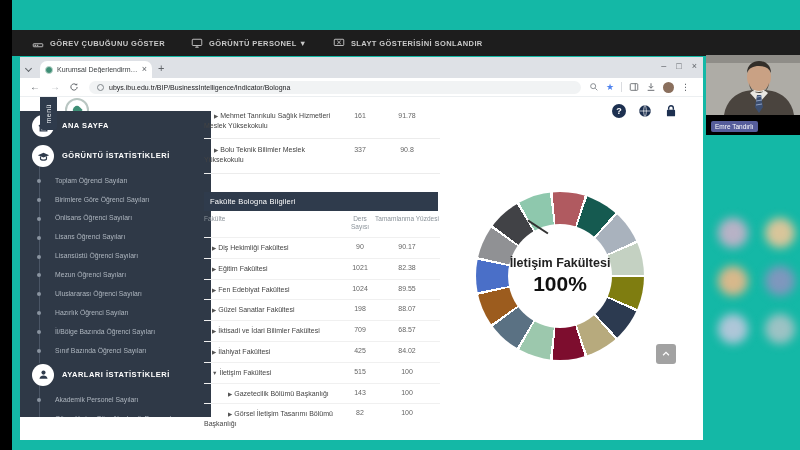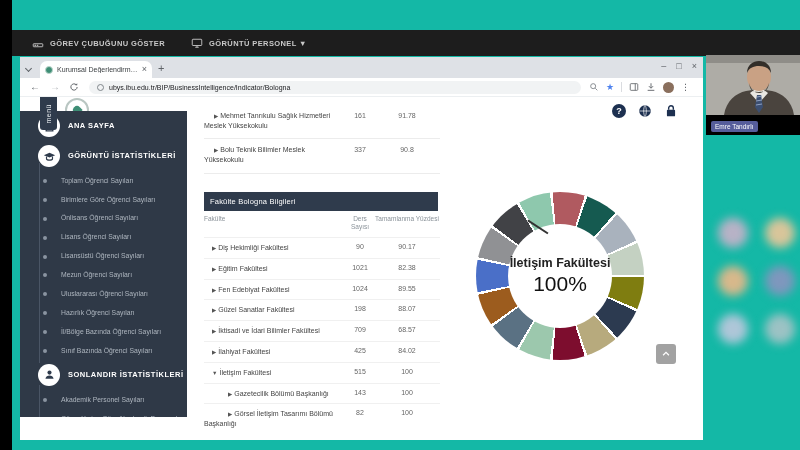--- a/index.html
+++ b/index.html
@@ -53,21 +53,21 @@
   .menu-tab span{writing-mode:vertical-rl;transform:rotate(180deg);color:#e8ecef;font-size:7px;letter-spacing:.5px;}
   .uni-logo{position:absolute;left:45px;top:1px;width:24px;height:24px;border-radius:50%;border:2px solid #b9c6c2;background:#fff;}
   .uni-logo i{position:absolute;left:6px;top:6px;width:8px;height:8px;border-radius:50% 0 50% 50%;background:#3e8e75;transform:rotate(45deg);}
   .hdr-icons{position:absolute;left:592px;top:7px;display:flex;gap:12px;align-items:center;}
   .circ-navy{width:14px;height:14px;border-radius:50%;background:#1d3050;color:#fff;font-size:9px;font-weight:bold;
     display:flex;align-items:center;justify-content:center;cursor:pointer;}
   .hicon{width:14px;height:14px;cursor:pointer;}
   .hicon svg{width:14px;height:14px;display:block;}
 
   
-  .sidebar{position:absolute;left:0;top:14px;width:167px;height:306px;background:#2f3947;overflow:hidden;padding-left:6px;}
+  .sidebar{position:absolute;left:0;top:14px;width:191px;height:306px;background:#2f3947;overflow:hidden;}
   .sb-line{position:absolute;left:19px;width:1px;background:#4a5565;}
   .sb-row{position:relative;display:flex;align-items:center;cursor:pointer;}
   .sb-row.section{height:30px;}
   .sb-row.link{height:18.9px;}
   .sb-circle{position:absolute;left:12px;top:4px;width:22px;height:22px;border-radius:50%;background:#fff;
     display:none;align-items:center;justify-content:center;}
   .sb-row.section .sb-circle{display:flex;}
   .sb-circle svg{width:13px;height:13px;display:block;}
   .sb-dot{position:absolute;left:17px;top:8px;width:4px;height:4px;border-radius:50%;background:#8a94a0;display:none;}
   .sb-row.link .sb-dot{display:block;}
@@ -92,21 +92,21 @@
     padding:5px 0 5px 0;min-height:19px;cursor:pointer;}
   .f-name{font-size:7px;color:#444;line-height:1.4;text-indent:8px;}
   .f-row.indent .f-name{text-indent:24px;}
   .f-num{font-size:7px;color:#666;text-align:center;}
 
   
   .donut{position:absolute;left:456px;top:95px;width:168px;height:168px;border-radius:50%;}
   .donut-hole{position:absolute;left:32px;top:32px;width:104px;height:104px;border-radius:50%;background:#fff;
     display:flex;flex-direction:column;align-items:center;justify-content:center;gap:2px;}
   .donut-label{font-size:12.5px;font-weight:bold;color:#222;white-space:nowrap;}
-  .donut-value{font-size:21px;font-weight:normal;color:#111;}
+  .donut-value{font-size:21px;font-weight:bold;color:#111;}
   .leader{position:absolute;left:506px;top:129px;width:24px;height:1.5px;background:#333;transform:rotate(33deg);}
 
   .scrolltop{position:absolute;left:636px;top:247px;width:20px;height:20px;background:#a2a2a2;border-radius:3px;
     display:flex;align-items:center;justify-content:center;cursor:pointer;}
   .scrolltop svg{width:10px;height:10px;display:block;}
 
   
   .video-tile{position:absolute;left:694px;top:55px;width:106px;height:80px;background:#000;overflow:hidden;}
   .video-tile svg{display:block;}
   .name-tag{position:absolute;left:5px;bottom:3px;background:#565d9b;color:#fff;font-size:6.5px;
@@ -135,20 +135,29 @@
       <button class="pbtn">
         <span class="pbtn-icon">
           <svg viewBox="0 0 24 24">
             <rect x="2.5" y="4.5" width="19" height="12.5" rx="1.5" fill="none" stroke="#c9c9c9" stroke-width="1.8"></rect>
             <path d="M8.5 20.5h7M12 17.5v3" stroke="#c9c9c9" stroke-width="1.8"></path>
           </svg>
         </span>
         <span>GÖRÜNTÜ PERSONEL ▼</span>
       </button>
 
+      <button class="pbtn">
+        <span class="pbtn-icon">
+          <svg viewBox="0 0 24 24">
+            <rect x="2.5" y="4.5" width="19" height="12.5" rx="1.5" fill="none" stroke="#c9c9c9" stroke-width="1.8"></rect>
+            <path d="M8.5 7.5l7 6.5M15.5 7.5l-7 6.5" stroke="#c9c9c9" stroke-width="1.8"></path>
+          </svg>
+        </span>
+        <span>SLAYT GÖSTERİSİNİ SONLANDIR</span>
+      </button>
     </div>
 
   <div class="browser">
 
     <div class="tabstrip">
       <div class="tab-search">
           <span class="chev"></span>
         </div>
       <div class="tab">
         <span class="favicon"></span>
@@ -315,21 +324,21 @@
             </div>
 
             <div class="sb-row section">
               <span class="sb-circle">
                 <svg viewBox="0 0 24 24">
                   <circle cx="12" cy="8.5" r="3.8" fill="#2f3b4c"></circle>
                   <path d="M4.5 20c.8-4.2 3.8-6.2 7.5-6.2s6.7 2 7.5 6.2z" fill="#2f3b4c"></path>
                 </svg>
               </span>
 
-              <span class="sb-label">SONLANDIR İSTATİSTİKLERİ</span>
+              <span class="sb-label">AYARLARI İSTATİSTİKLERİ</span>
             </div>
 
             <div class="sb-row link">
 
               <span class="sb-dot"></span>
               <span class="sb-label">Akademik Personel Sayıları</span>
             </div>
 
             <div class="sb-row link">
 

